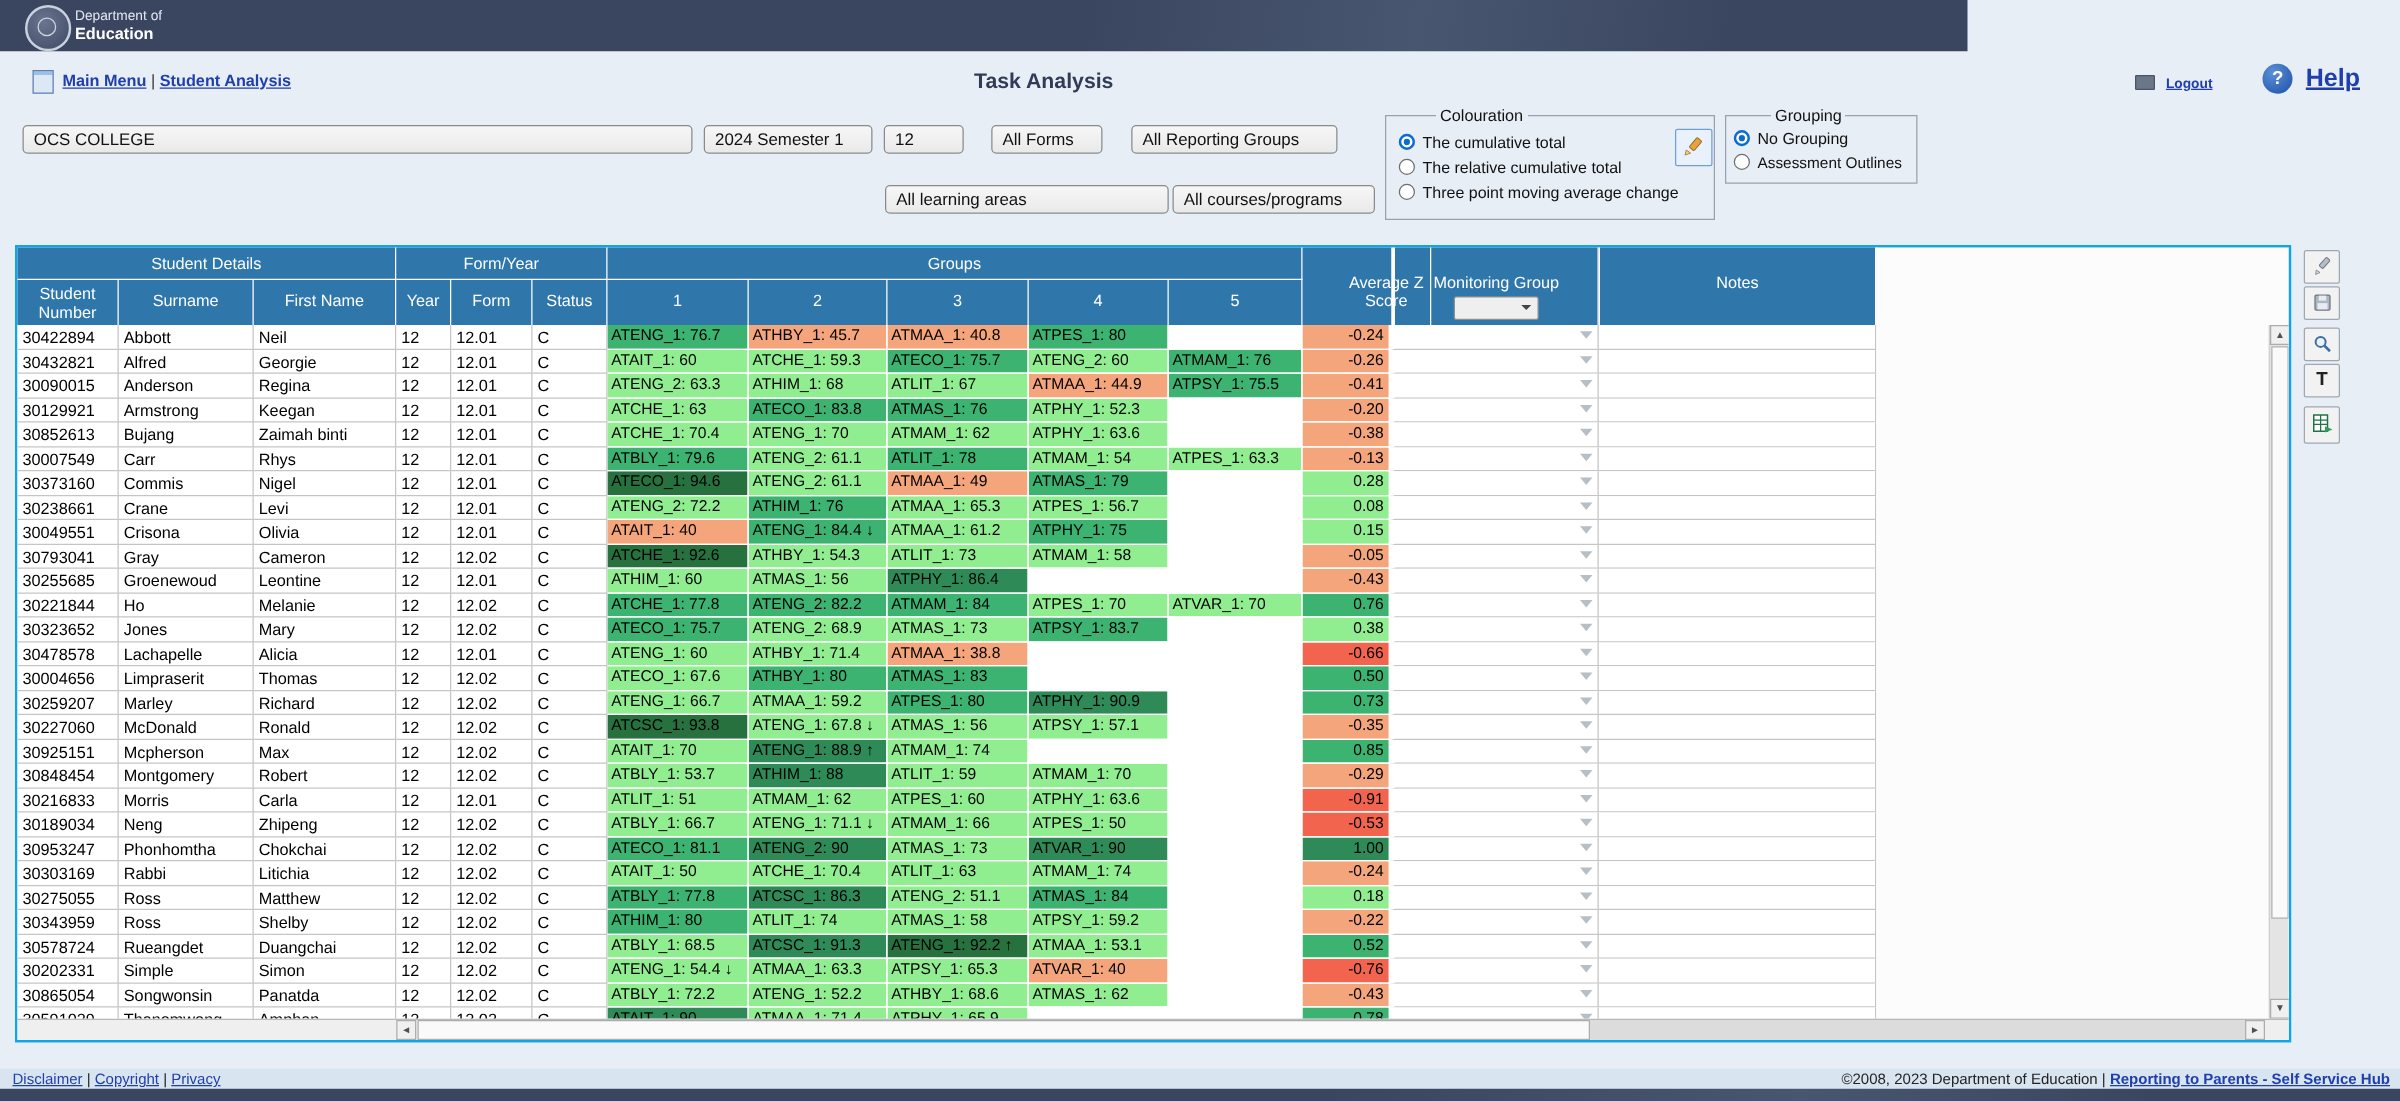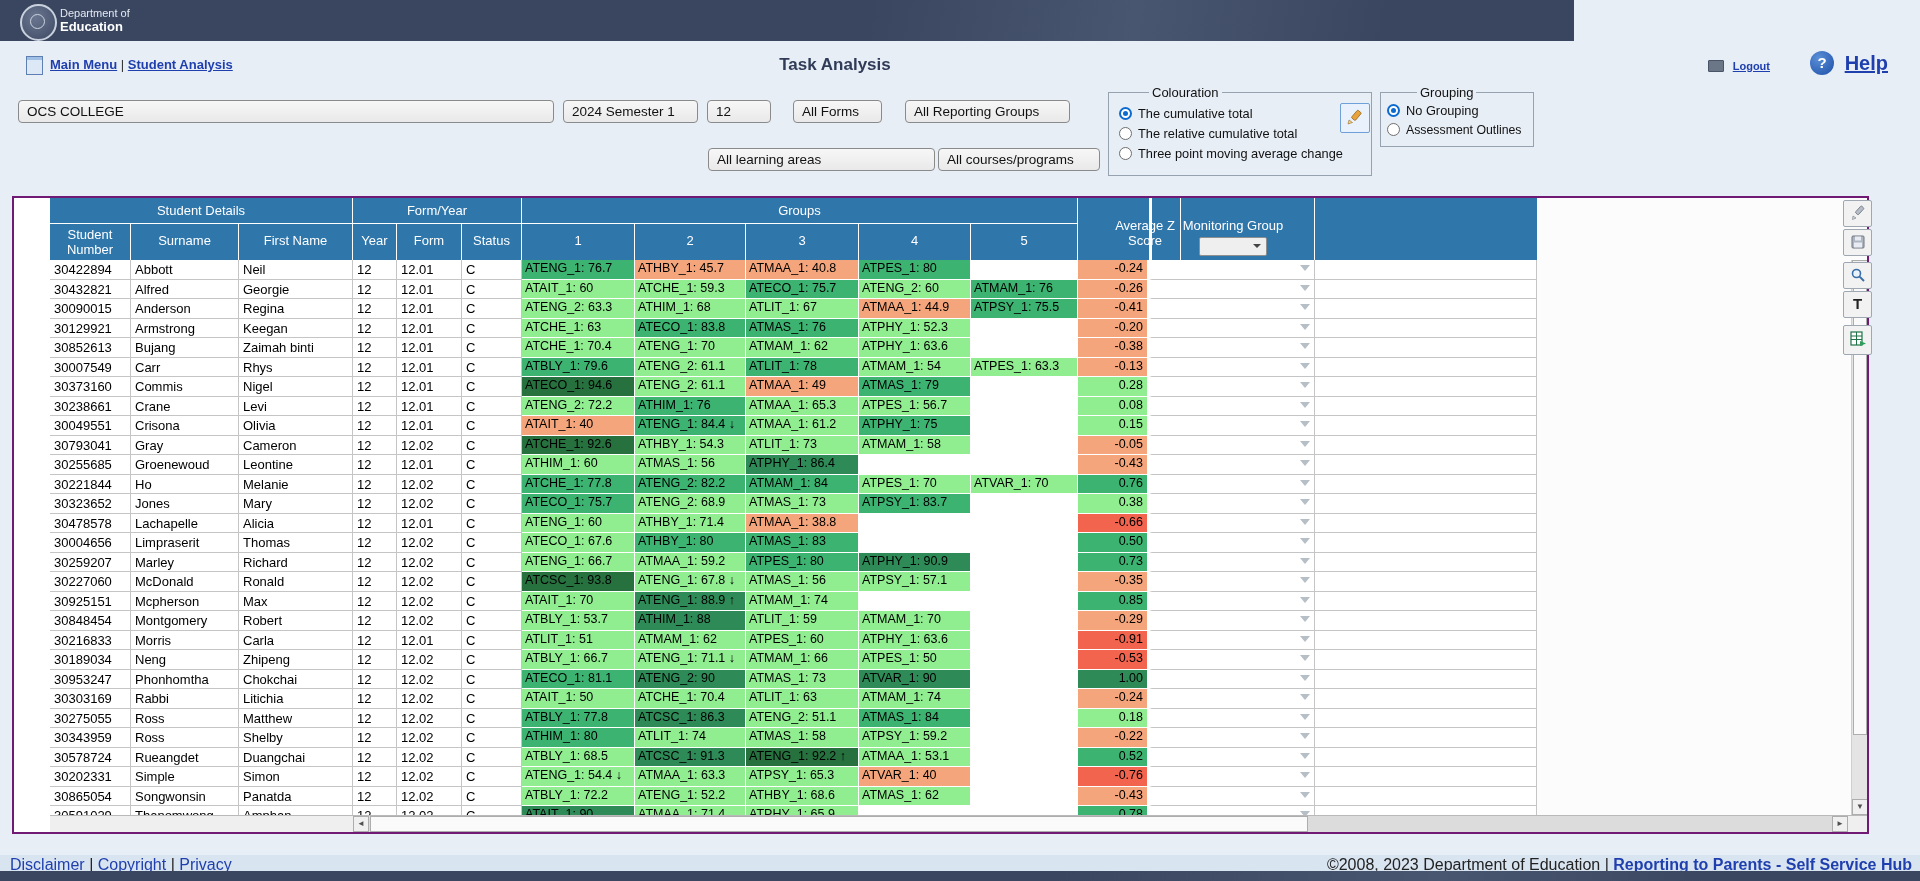--- a/index.html
+++ b/index.html
@@ -40,21 +40,21 @@
   fieldset{position:absolute;border:1px solid #97A2B0;margin:0;padding:2px 8px 4px 8px;box-sizing:border-box;background:transparent;}
   legend{font-size:13px;color:#111;padding:0 3px;margin-left:32px;}
   .radio-row{font-size:12.8px;color:#111;margin:3px 0 0 2px;white-space:nowrap;line-height:17px;}
   .radio{display:inline-block;width:13px;height:13px;border-radius:50%;vertical-align:-2px;margin-right:6px;
     border:1px solid #6E6E6E;background:#fff;box-sizing:border-box;position:relative;}
   .radio.sel{border:2px solid #0B6BD0;}
   .radio.sel::after{content:"";position:absolute;left:2px;top:2px;width:5px;height:5px;border-radius:50%;background:#0B6BD0;}
   .pencil-btn{position:absolute;width:28px;height:28px;background:#E9F2FC;border:1px solid #6FA0D8;
     border-radius:2px;cursor:pointer;}
   
-  .tbl{position:absolute;left:12px;top:196px;width:1817px;border:2px solid #701a75;background:#fff;padding-left:36px;}
+  .tbl{position:absolute;left:12px;top:196px;width:1817px;border:2px solid #0ea5e9;background:#fff;}
   .thead{position:relative;height:62px;background:#2F76AB;}
   .hc{position:absolute;box-sizing:border-box;color:#fff;font-size:13px;text-align:center;overflow:hidden;}
   .hc.band{top:0;height:26px;line-height:25px;border-right:1px solid #fff;border-bottom:1px solid #fff;}
   .hc.col{top:26px;height:36px;border-right:1px solid #fff;}
   .hc.one{line-height:34px;}
   .hc.two{line-height:15px;padding-top:3px;}
   .hc.span{top:0;height:62px;border-right:1px solid #fff;padding-top:20px;line-height:15px;}
   .hc.mon{border-left:3px solid #fff;}
   .hc.notes-h{border-left:1px solid #fff;}
   .hfiller{position:absolute;top:0;height:62px;background:#FCFCFC;border-left:1px solid #fff;box-sizing:border-box;}
@@ -90,21 +90,21 @@
     box-sizing:border-box;text-align:center;font-size:8px;line-height:14px;color:#505050;cursor:pointer;}
   .hs-track{position:absolute;top:0;height:16px;background:#DCDCDC;}
   .hs-thumb{position:absolute;top:0;height:16px;background:#FAFAFA;border:1px solid #ADADAD;box-sizing:border-box;cursor:grab;}
   
   .side-btn{position:absolute;left:1843px;width:29px;height:27px;background:#F2F2F2;border:1px solid #9FA8B2;
     border-radius:2px;box-sizing:border-box;text-align:center;cursor:pointer;}
   .side-btn svg{margin-top:4px;}
   .tool-T{font-size:15px;font-weight:bold;color:#222;line-height:24px;}
   
   .footer{position:absolute;left:0;top:855px;width:1920px;height:16px;background:#D9E4F1;
-    font-size:16px;color:#222;text-decoration:underline;}
+    font-size:12px;color:#222;text-decoration:underline;}
   .footer a{color:#1F3FAE;text-decoration:underline;cursor:pointer;}
   .footer .left{position:absolute;left:10px;top:1px;}
   .footer .right{position:absolute;right:8px;top:1px;}
   .footer .hub{font-weight:bold;}
   .bottombar{position:absolute;left:0;top:871px;width:1920px;height:10px;
     background:linear-gradient(100deg,#3A4660 55%,#49566F 75%,#3A4660 90%);}
 </style>
 </head>
 <body>
 
@@ -189,20 +189,21 @@
     <div class="hc col one" style="left:809px;width:112px;">4</div>
     <div class="hc col one" style="left:921px;width:107px;">5</div>
 
     <div class="hc span" style="left:1028px;width:71px;margin-left:32px;">Average Z Score</div>
     <div class="hc span mon" style="left:1099px;width:166px;">
       <span>Monitoring Group</span>
       <div class="mini-combo">
           <span class="chev"></span>
         </div>
     </div>
+    <div class="hc span notes-h" style="left:1265px;width:222px;">Notes</div>
     <div class="hfiller" style="left:1487px;width:330px;"></div>
   </div>
 
   <div class="tbody">
     <div>
         <div class="tr">
           <div class="td d">30422894</div>
           <div class="td d">Abbott</div>
           <div class="td d">Neil</div>
           <div class="td d">12</div>

